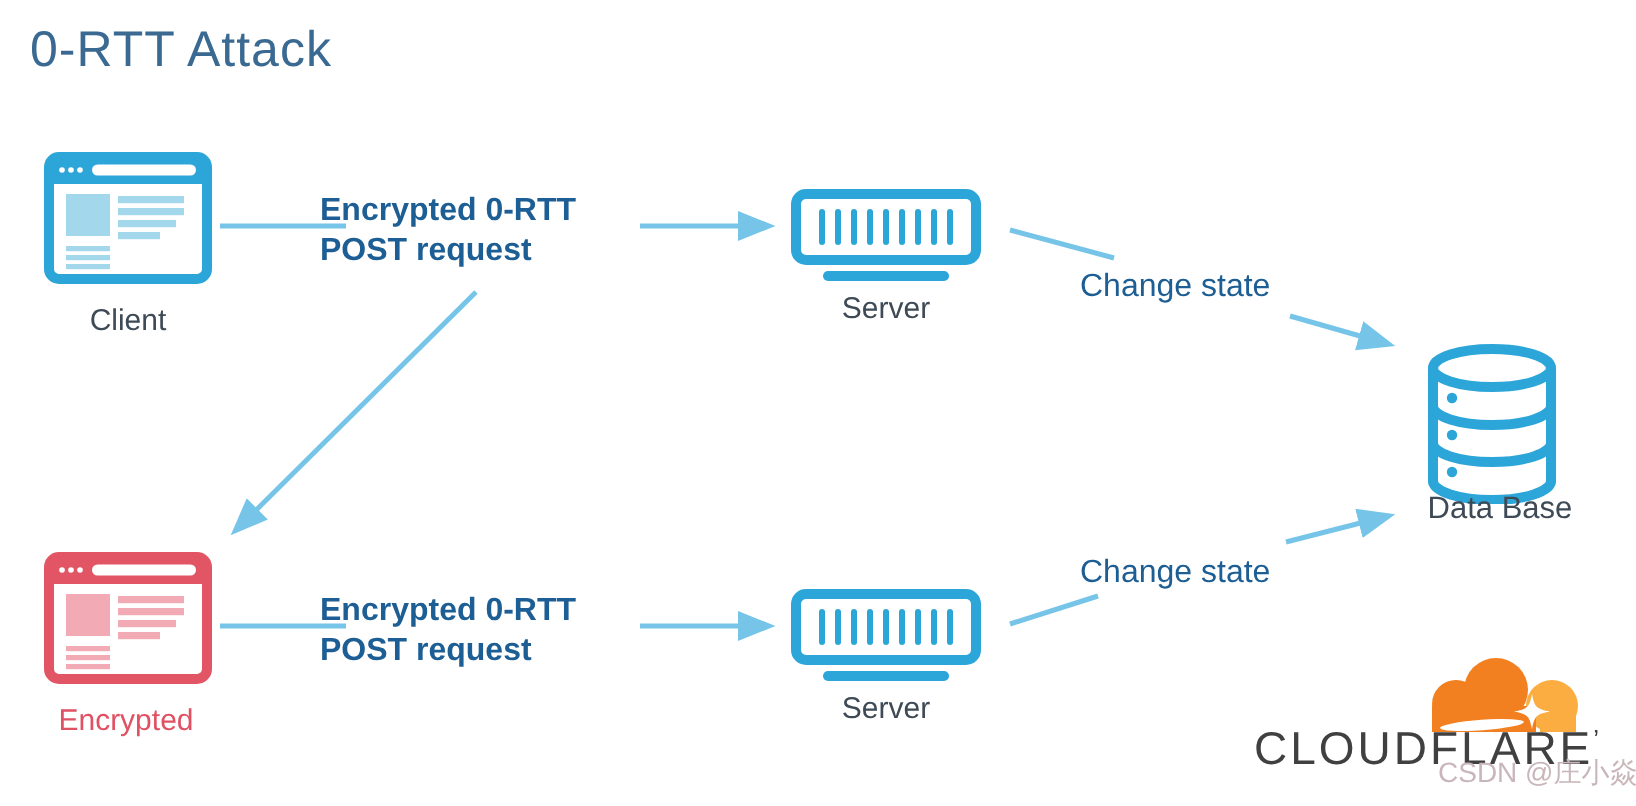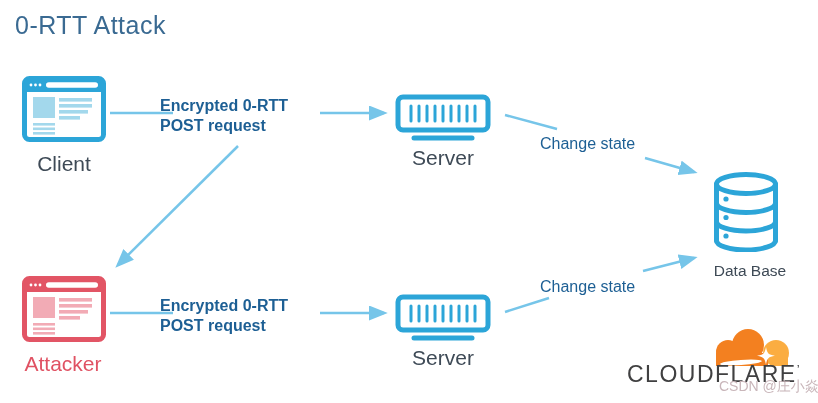--- a/index.html
+++ b/index.html
@@ -7,21 +7,21 @@
     --edge-label:#1d5f94; --arrow:#76c5e9; --icon-blue:#2ca5d8;
     --icon-blue-light:#a3d8ec; --icon-red:#e25565; --icon-red-light:#f2abb5;
     --cloud-orange:#f38020; --cloud-orange-light:#fbad41;
     --logo-text:#404041; --watermark:#c9b6ba;
   }
   *{margin:0;padding:0;box-sizing:border-box;}
   body{background:#fff;font-family:"Liberation Sans","DejaVu Sans",sans-serif;}
   .canvas{position:relative;width:818px;height:394px;background:#fff;overflow:hidden;}
   .abs{position:absolute;}
   .title{left:15px;top:11px;font-size:25px;font-weight:300;color:var(--title);letter-spacing:.5px;}
-  .node-label{color:var(--node-label);font-size:21px;text-align:center;}
+  .node-label{color:var(--node-label);font-size:15px;text-align:center;}
   .node-label.red{color:var(--attacker-label);}
   .edge-label{color:var(--edge-label);font-size:16px;font-weight:600;text-align:left;line-height:20px;}
   .overlay{left:0;top:0;pointer-events:none;}
   .overlay path.ln{stroke:var(--arrow);stroke-width:2.5;fill:none;}
   .overlay .arrowhead{fill:var(--arrow);}
   .browser .frame{fill:#fff;stroke-width:5;}
   .browser.blue .frame{stroke:var(--icon-blue);}
   .browser.red  .frame{stroke:var(--icon-red);}
   .browser.blue .bar{fill:var(--icon-blue);}
   .browser.red  .bar{fill:var(--icon-red);}
@@ -120,39 +120,39 @@
     <ellipse class="ln" cx="33" cy="12" rx="29.5" ry="9.5"></ellipse>
     <path class="ln" d="M3.5,12 V68.5"></path>
     <path class="ln" d="M62.5,12 V68.5"></path>
     <path class="ln" d="M3.5,31 a29.5,9.5 0 0 0 59,0"></path>
     <path class="ln" d="M3.5,49.5 a29.5,9.5 0 0 0 59,0"></path>
     <path class="ln" d="M3.5,68.5 a29.5,9.5 0 0 0 59,0"></path>
     <circle class="dot" cx="13" cy="27" r="2.6"></circle>
     <circle class="dot" cx="13" cy="45.5" r="2.6"></circle>
     <circle class="dot" cx="13" cy="64" r="2.6"></circle>
   </svg>
-  <div class="abs node-label" style="left:705px;top:262px;width:90px;font-size:15.5px;">Data Base</div>
+  <div class="abs node-label" style="left:705px;top:246px;width:90px;font-size:15.5px;">Data Base</div>
 
   <svg class="abs browser red" style="left:22px;top:276px;" width="84" height="66" viewBox="0 0 84 66">
     <rect class="frame" x="2.5" y="2.5" width="79" height="61" rx="5"></rect>
     <path class="bar" d="M7.5,2.5 h69 a5,5 0 0 1 5,5 v8.5 h-79 v-8.5 a5,5 0 0 1 5,-5 z"></path>
     <circle class="white" cx="9" cy="9" r="1.4"></circle>
     <circle class="white" cx="13.5" cy="9" r="1.4"></circle>
     <circle class="white" cx="18" cy="9" r="1.4"></circle>
     <rect class="white" x="24" y="6.2" width="52" height="5.6" rx="2.8"></rect>
     <rect class="content" x="11" y="21" width="22" height="21"></rect>
     <rect class="content" x="37" y="22" width="33" height="3.6"></rect>
     <rect class="content" x="37" y="28" width="33" height="3.6"></rect>
     <rect class="content" x="37" y="34" width="29" height="3.6"></rect>
     <rect class="content" x="37" y="40" width="21" height="3.6"></rect>
     <rect class="content" x="11" y="47" width="22" height="2.6"></rect>
     <rect class="content" x="11" y="51.5" width="22" height="2.6"></rect>
     <rect class="content" x="11" y="56" width="22" height="2.6"></rect>
   </svg>
-  <div class="abs node-label red" style="left:20px;top:352px;width:86px;">Attacker</div>
+  <div class="abs node-label red" style="left:20px;top:352px;width:86px;">Encrypted</div>
 
   <div class="abs edge-label" style="left:160px;top:296px;width:172px;">
     <span style="display:block">Encrypted 0-RTT</span>
     <span style="display:block">POST request</span>
   </div>
 
   <svg class="abs server-svg" style="left:395px;top:294px;" width="96" height="48" viewBox="0 0 96 48">
     <rect class="frame" x="3" y="3" width="90" height="33" rx="5"></rect>
     <g>
       <line class="tick" x1="16" y1="12" x2="16" y2="27"></line>

